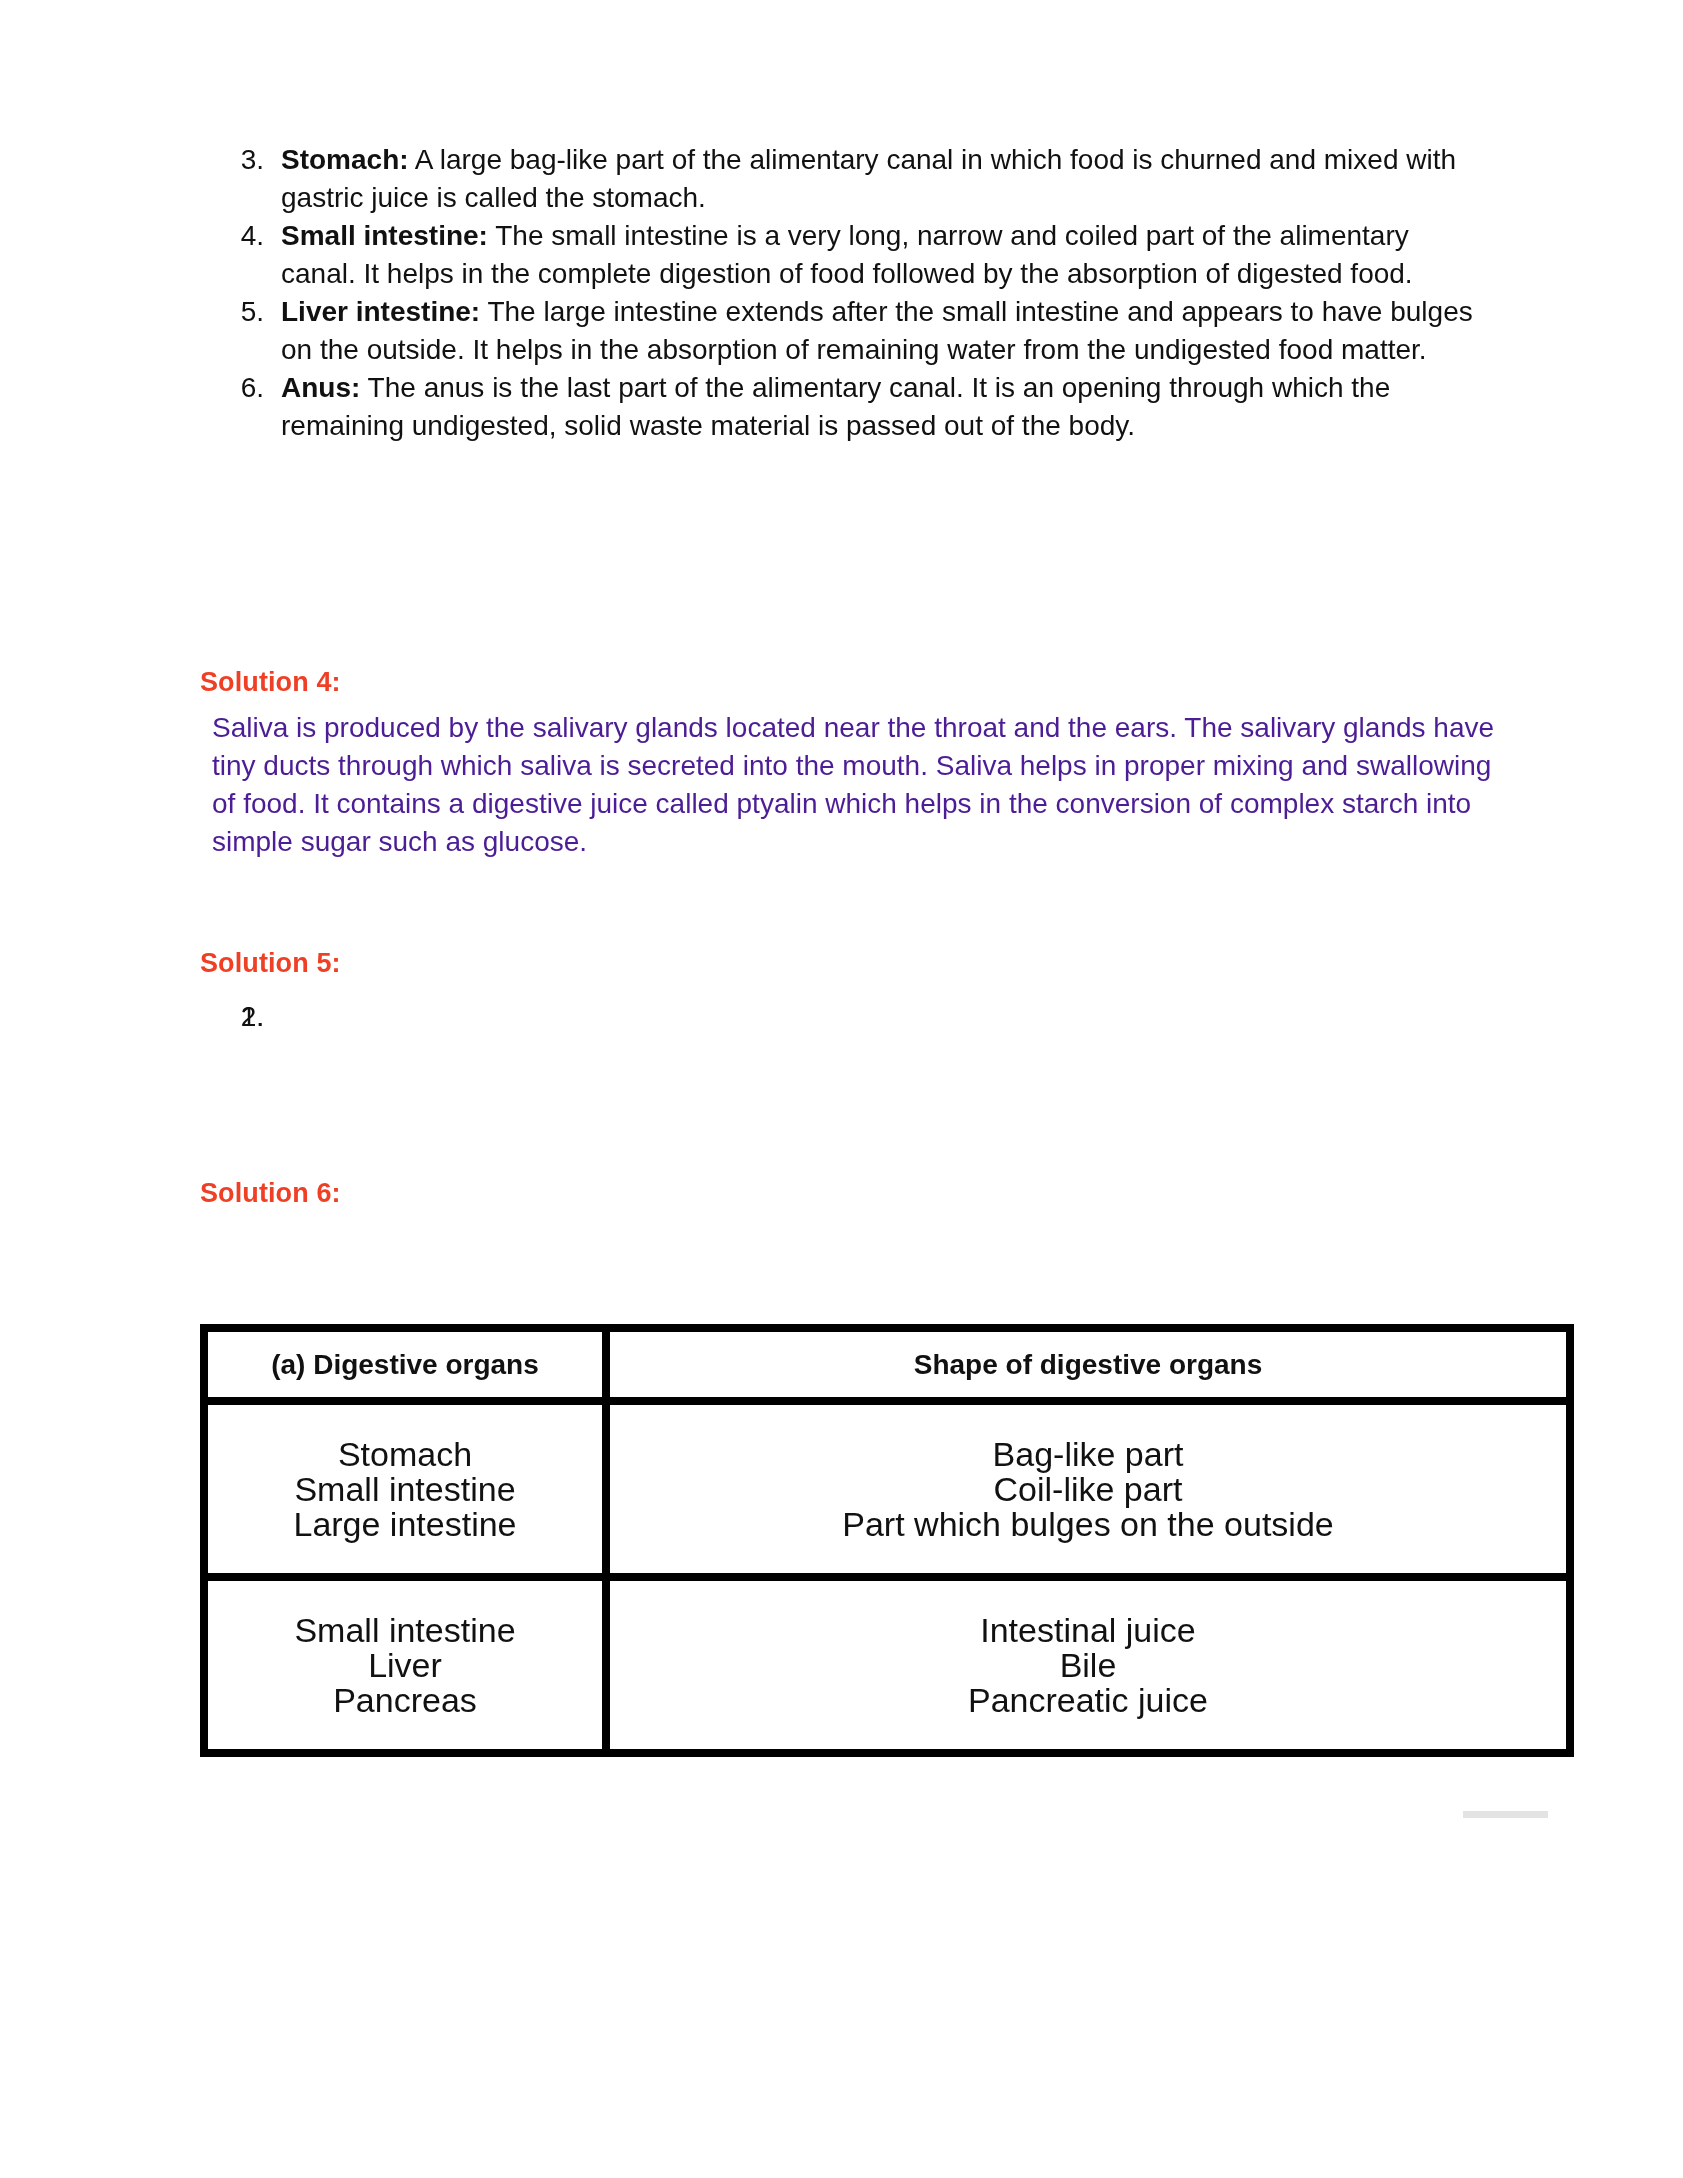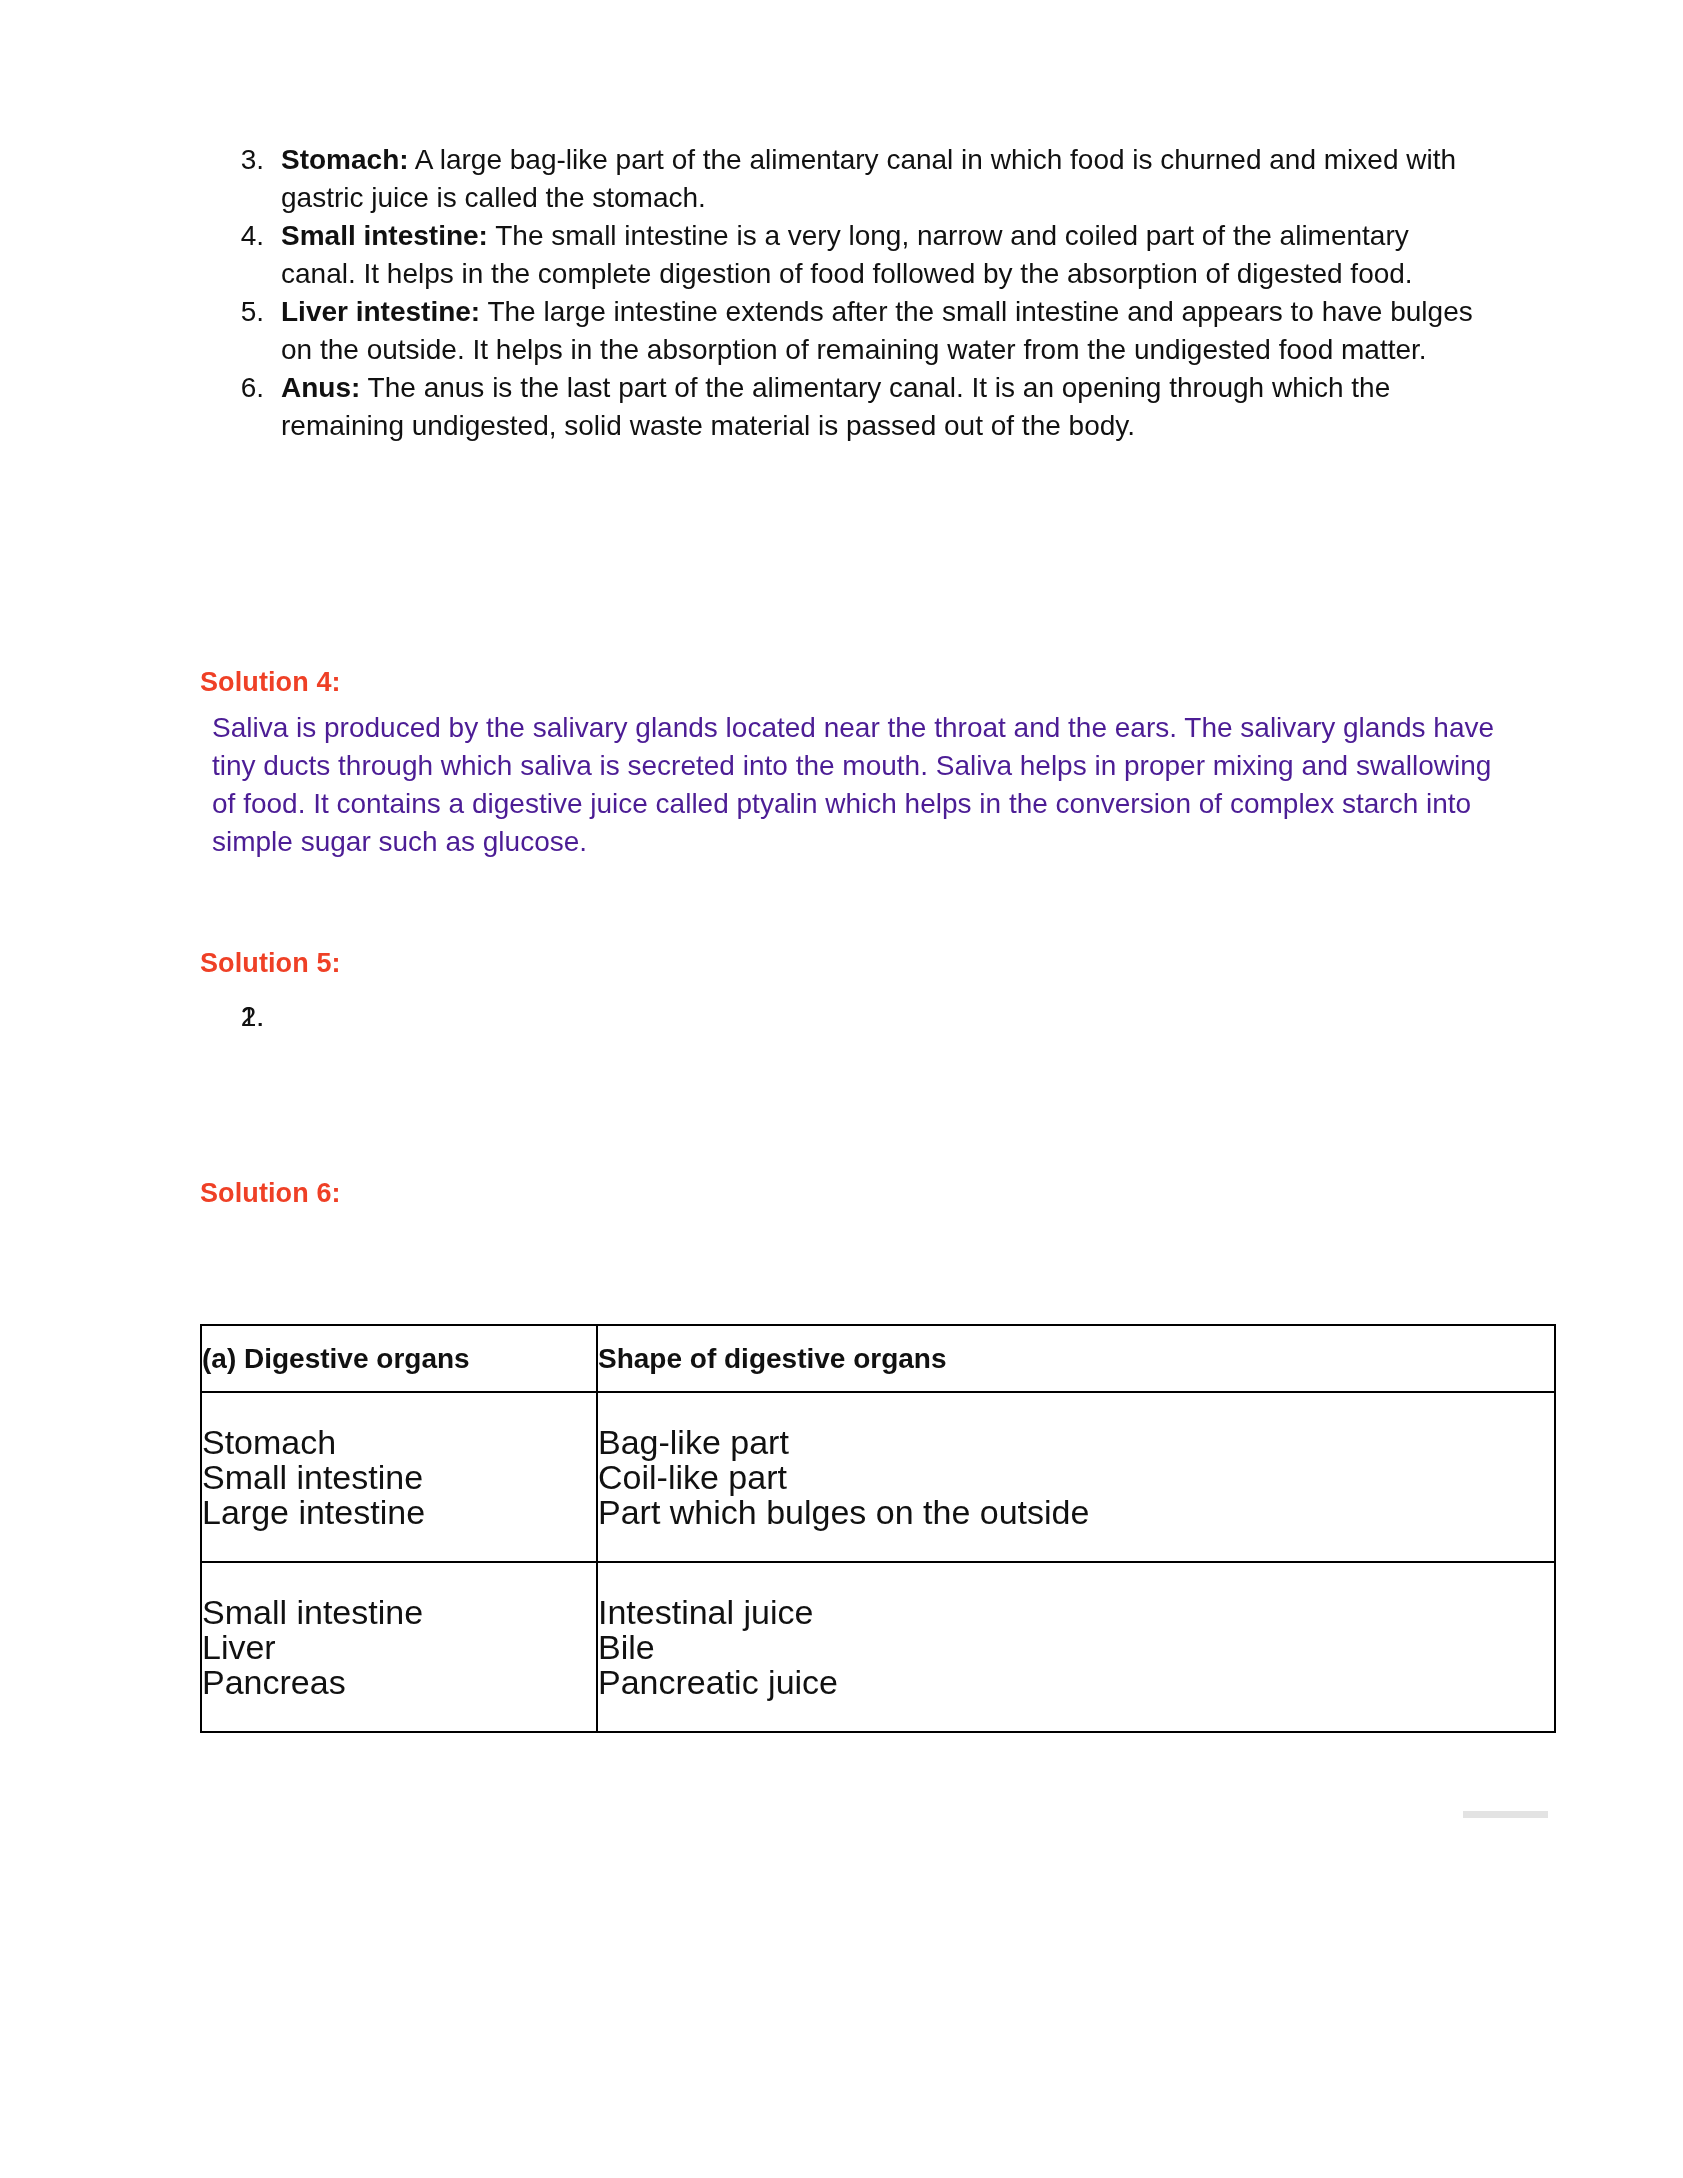--- a/index.html
+++ b/index.html
@@ -95,24 +95,24 @@
   .organ-table {
     position: absolute;
     left: 200px;
     top: 1324px;
     width: 1350px;
     border-collapse: collapse;
     table-layout: fixed;
     background: #ffffff;
   }
   .organ-table td {
-    border: 2px solid #000000;
+    border: 8px solid #000000;
     padding: 0;
     vertical-align: middle;
-    text-align: left;
+    text-align: center;
     color: #111111;
   }
   .organ-table td.col-a { width: 394px; }
   .organ-table td.col-b { width: 956px; }
 
   .hdr-cell {
     font-size: 28px;
     font-weight: bold;
     height: 65px;
     line-height: 36px;

